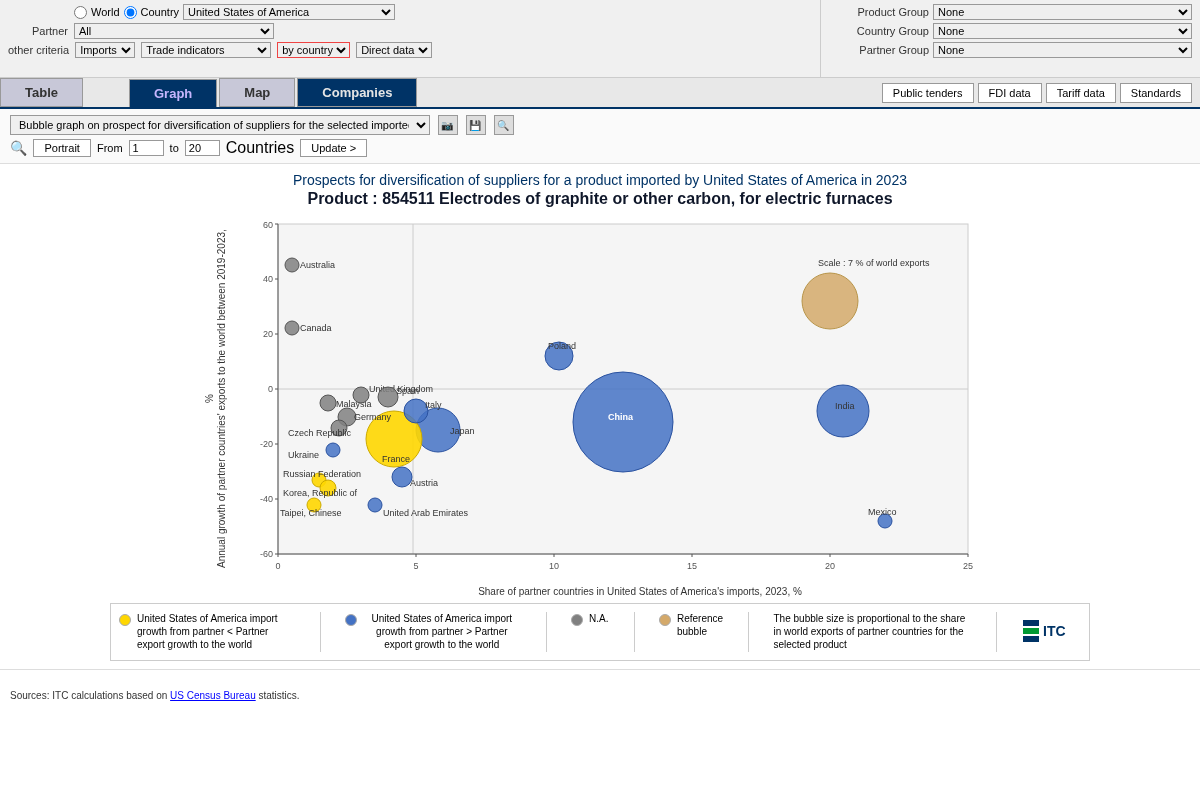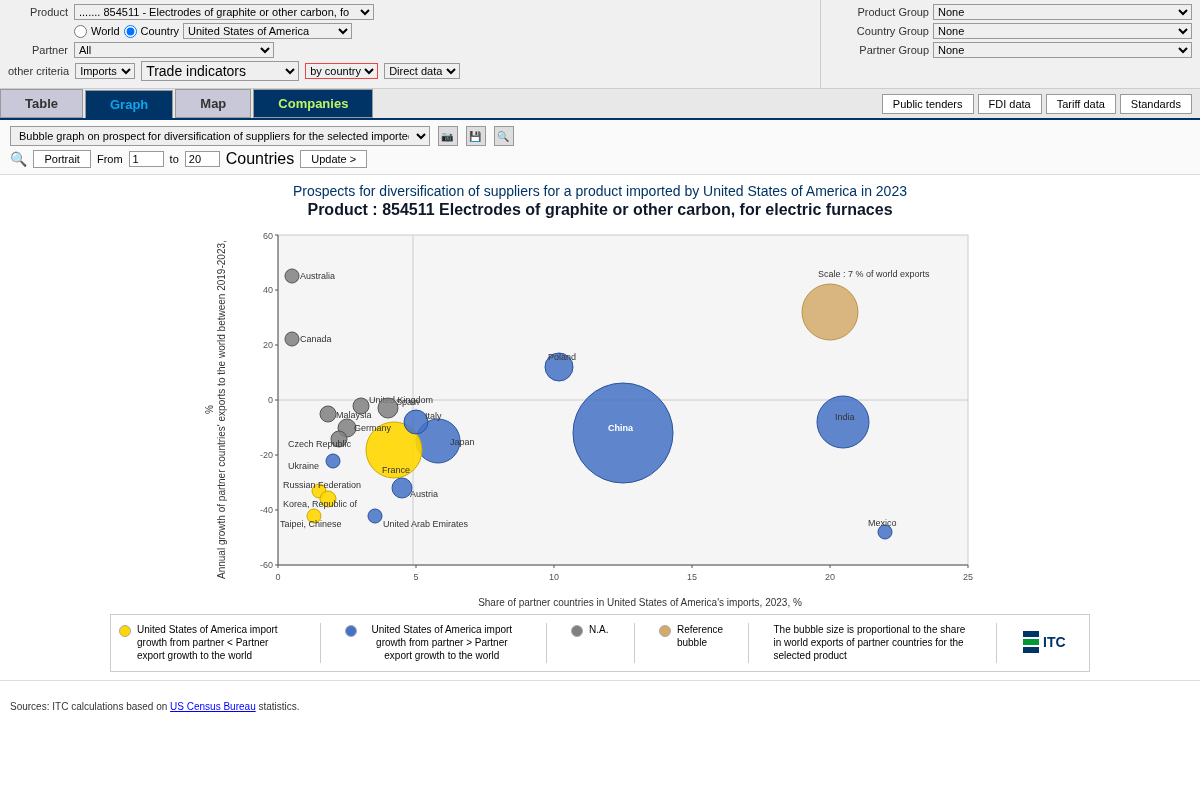--- a/index.html
+++ b/index.html
@@ -12,21 +12,21 @@
     
     .top-area { display: flex; }
     .left-filters { flex: 1; }
     .right-filters { width: 380px; padding: 4px 8px; background: #f0f0f0; border-bottom: 1px solid #ccc; border-left: 1px solid #ccc; }
     .right-filter-row { display: flex; align-items: center; margin-bottom: 3px; gap: 4px; }
     .right-label { min-width: 100px; text-align: right; font-size: 11px; color: #333; }
 
     
     .tab-bar { display: flex; align-items: center; background: #e8e8e8; border-bottom: 2px solid #003366; padding: 0; }
     .tab { padding: 6px 24px; cursor: pointer; font-size: 13px; font-weight: bold; border: 1px solid #999; margin-right: 2px; background: #c8c8d8; color: #333; }
-    .tab.active { background: #003366; color: #0ea5e9; border-bottom: none; }
+    .tab.active { background: #003366; color: #c4b5fd; border-bottom: none; margin-left: 44px; }
     .tab-right-buttons { margin-left: auto; display: flex; gap: 4px; padding: 4px 8px; }
     .action-btn { background: white; border: 1px solid #999; padding: 3px 10px; font-size: 11px; cursor: pointer; }
 
     
     .graph-controls { padding: 6px 10px; border-bottom: 1px solid #ddd; background: #fafafa; }
     .graph-controls-row1 { display: flex; align-items: center; gap: 8px; margin-bottom: 4px; }
     .graph-controls-row2 { display: flex; align-items: center; gap: 6px; }
     .graph-type-select { font-size: 11px; border: 1px solid #999; padding: 2px 4px; width: 420px; }
     .icon-btn { width: 20px; height: 20px; background: #ddd; border: 1px solid #999; cursor: pointer; font-size: 10px; display: inline-flex; align-items: center; justify-content: center; }
     .zoom-icon { font-size: 14px; color: #555; cursor: pointer; }
@@ -47,50 +47,44 @@
     
     .bubble-chart { border: none; }
   </style>
 </head>
 <body>
 
 <div class="top-area">
 
   <div class="left-filters" style="background:#f0f0f0; border-bottom:1px solid #ccc; padding:4px 8px;">
     <div class="filter-row">
-      <span class="filter-label">Product</span>
-      <select style="width:300px; font-size:11px; border:1px solid #999;">
-        <option>....... 854511 - Electrodes of graphite or other carbon, fo</option>
-      </select>
-    </div>
-    <div class="filter-row">
       <span style="min-width:60px;"></span>
       <div class="radio-group">
         <input type="radio" name="geo" id="world-radio" style="">
         <label for="world-radio" class="radio-label">World</label>
         <input type="radio" name="geo" id="country-radio" checked="" style="">
         <label for="country-radio" class="radio-label">Country</label>
-        <select style="width:169px; font-size:11px; border:1px solid #999;">
+        <select style="width:212px; font-size:11px; border:1px solid #999;">
           <option>United States of America</option>
         </select>
       </div>
     </div>
     <div class="filter-row">
       <span class="filter-label">Partner</span>
       <select style="width:200px; font-size:11px; border:1px solid #999;">
         <option>All</option>
       </select>
     </div>
     <div class="filter-row">
       <span class="filter-label">other criteria</span>
       <select style="font-size:11px; border:1px solid #999;">
         <option>Imports</option>
         <option>Exports</option>
       </select>
-      <select style="font-size:14px; border:1px solid #999; width:158px;">
+      <select style="font-size:11px; border:1px solid #999; width:130px;">
         <option>Trade indicators</option>
       </select>
       <select style="font-size:11px; border:1px solid #ef4444;">
         <option>by country</option>
       </select>
       <select style="font-size:11px; border:1px solid #999;">
         <option>Direct data</option>
       </select>
     </div>
   </div>
@@ -115,21 +109,21 @@
       </select>
     </div>
     <div style="height:12px;"></div>
   </div>
 </div>
 
 <div class="tab-bar">
   <div class="tab">Table</div>
   <div class="tab active">Graph</div>
   <div class="tab">Map</div>
-  <div class="tab" style="background:#003366; color:#bef264;">Companies</div>
+  <div class="tab" style="background:#003366; color:#e5e5e5;">Companies</div>
   <div class="tab-right-buttons">
     <button class="action-btn">Public tenders</button>
     <button class="action-btn">FDI data</button>
     <button class="action-btn">Tariff data</button>
     <button class="action-btn">Standards</button>
   </div>
 </div>
 
 <div class="graph-controls">
   <div class="graph-controls-row1">

